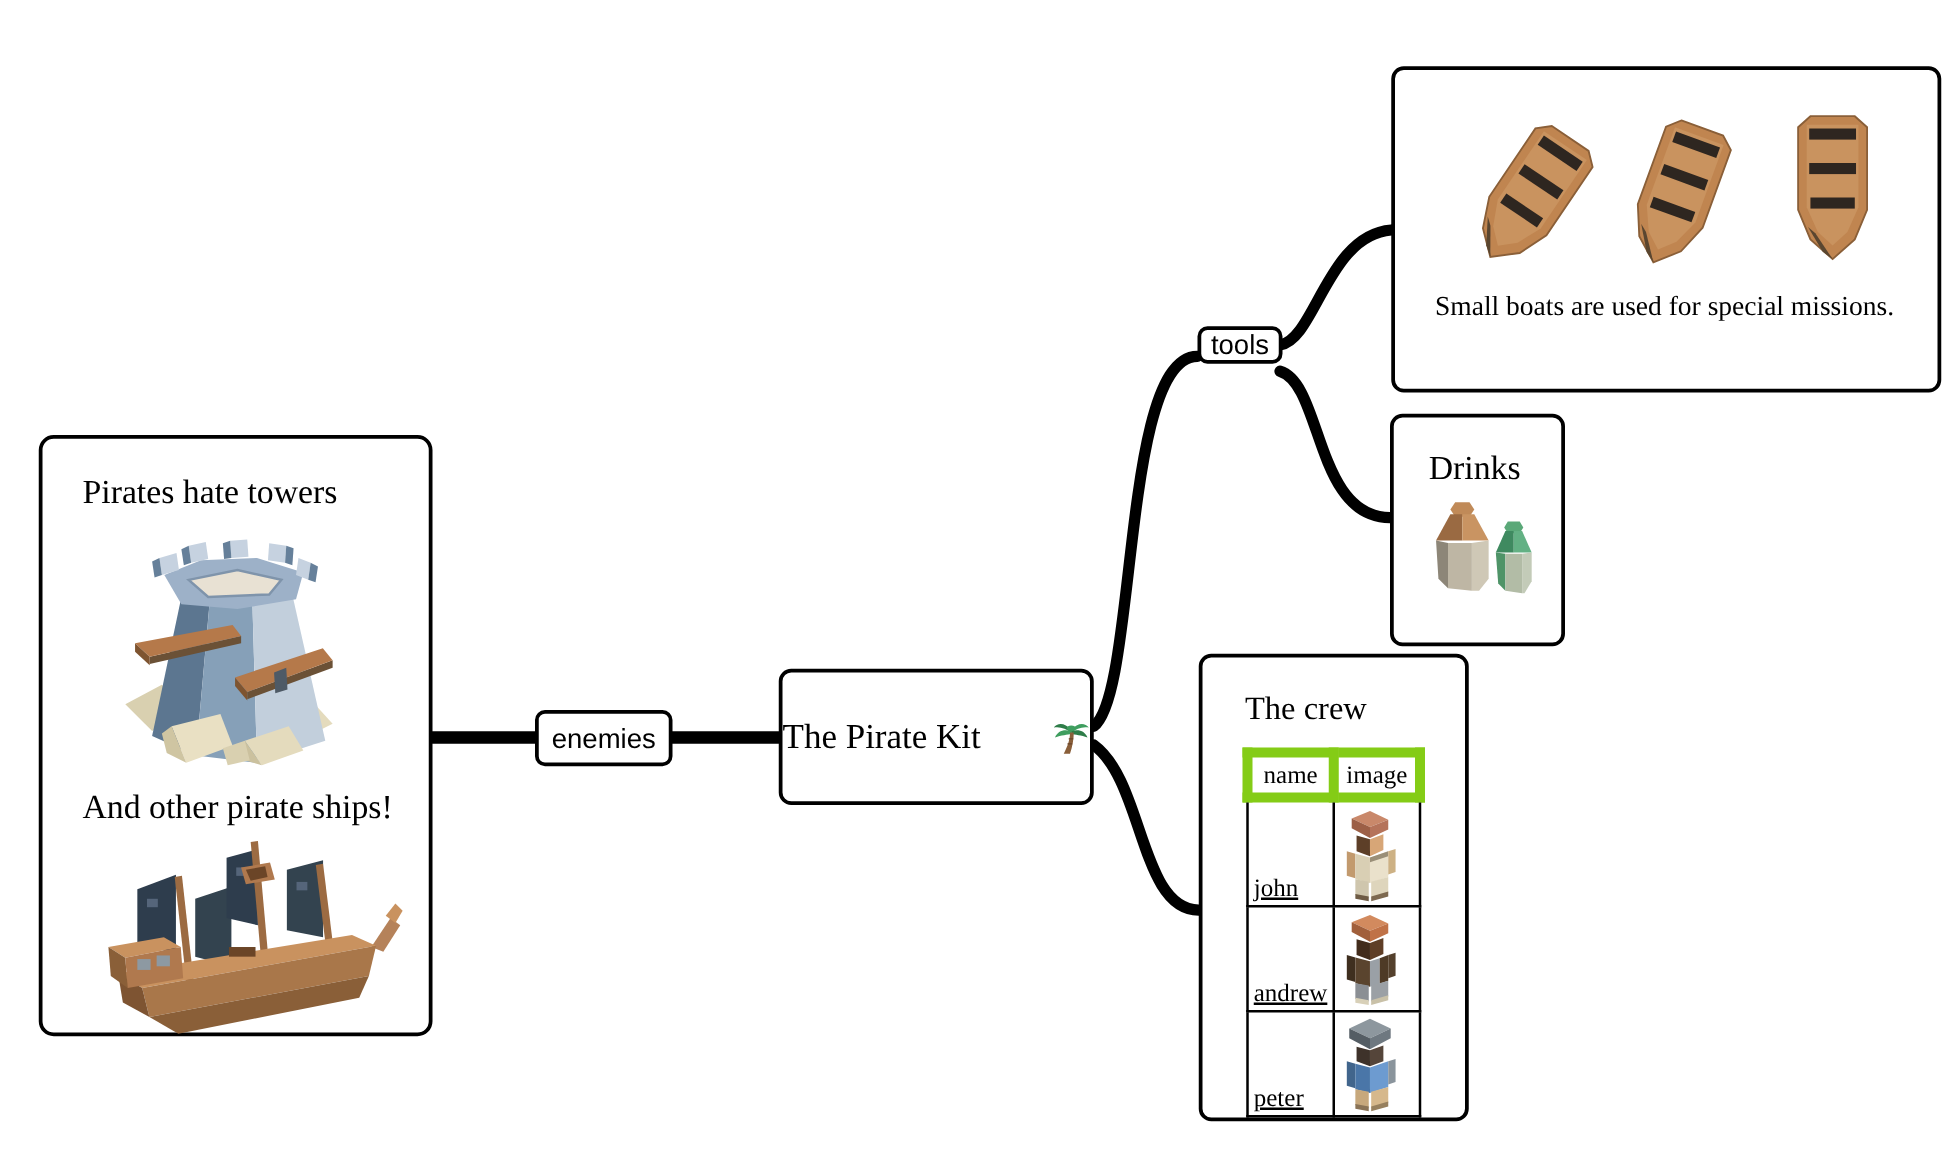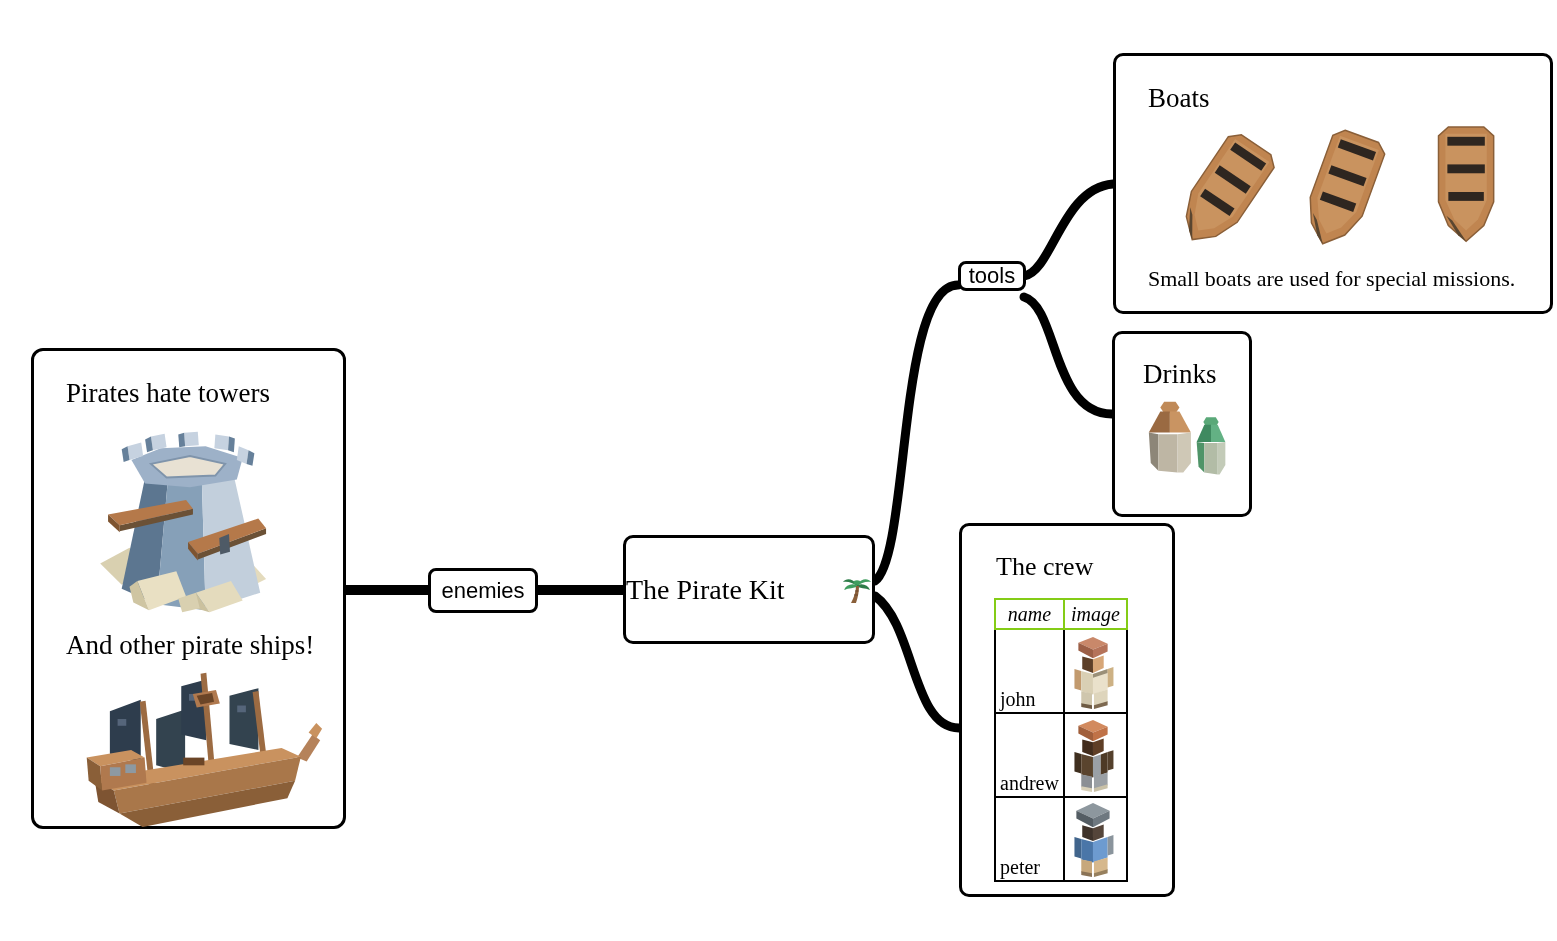--- a/index.html
+++ b/index.html
@@ -8,23 +8,23 @@
   #links{position:absolute;left:0;top:0;width:1557px;height:941px;}
   .nodebox{position:absolute;background:#fff;border:3px solid #000;border-radius:10px;
            box-sizing:border-box;}
   .label-node{border-radius:8px;display:flex;align-items:center;justify-content:center;
            font-family:"Liberation Sans", sans-serif;font-size:22px;line-height:1;}
   .root-node{display:flex;align-items:center;justify-content:space-between;gap:9px;font-size:28px;}
   .heading{font-size:27px;line-height:1.25;}
   .caption{font-size:22px;line-height:1.2;}
   .crew-title{font-size:26px;}
   .crew-table{border-collapse:collapse;font-size:20px;margin:16px 0 0 2px;}
-  .crew-table th{border:2px solid #84cc16;font-weight:normal;height:24px;padding:2px 6px;text-align:center;font-style:italic;}
+  .crew-table th{border:8px solid #84cc16;font-weight:normal;height:24px;padding:2px 6px;text-align:center;}
   .crew-table td{border:2px solid #000;}
-  .crew-table td.name-cell{width:61px;vertical-align:bottom;padding:16px 2px 1px 4px;}
+  .crew-table td.name-cell{width:61px;vertical-align:bottom;padding:16px 2px 1px 4px;text-decoration:underline;}
   .crew-table td.img-cell{width:56px;height:80px;text-align:center;vertical-align:middle;padding:1px;}
   svg{display:block;}
 </style>
 </head>
 <body>
 
 <div class="canvas">
 
   <svg id="links" viewBox="0 0 1557 941">
     <g fill="none" stroke="#000000" stroke-linecap="round">
@@ -120,21 +120,20 @@
         <path d="M13 16 L16.6 16 M12 20 L15.8 20" stroke="#6b462a" stroke-width="1"></path>
       </svg>
     </span>
   </div>
 
   <div class="nodebox label-node" style="left:958px;top:261px;width:68px;height:30px;">
     <span>tools</span>
   </div>
 
   <div class="nodebox" style="left:1113px;top:53px;width:440px;height:261px;padding:26px 32px;">
-    <div class="heading">Boats</div>
     <svg width="372" height="136" viewBox="0 0 372 138" style="margin:8px 0 0 2px;">
       <defs>
         <g id="boat">
           <polygon points="10,0 46,0 56,9 56,76 46,100 28,116 10,100 0,76 0,9" fill="#c08550" stroke="#8a5f38" stroke-width="1.5"></polygon>
           <polygon points="7,7 49,7 49,74 40,94 28,105 16,94 7,74" fill="#c9935f"></polygon>
           <rect x="9" y="10" width="38" height="9" fill="#2e2620"></rect>
           <rect x="9" y="38" width="38" height="9" fill="#2e2620"></rect>
           <rect x="10" y="66" width="36" height="9" fill="#2e2620"></rect>
           <polygon points="8,90 20,110 28,116 14,95" fill="#5a4630"></polygon>
         </g>

